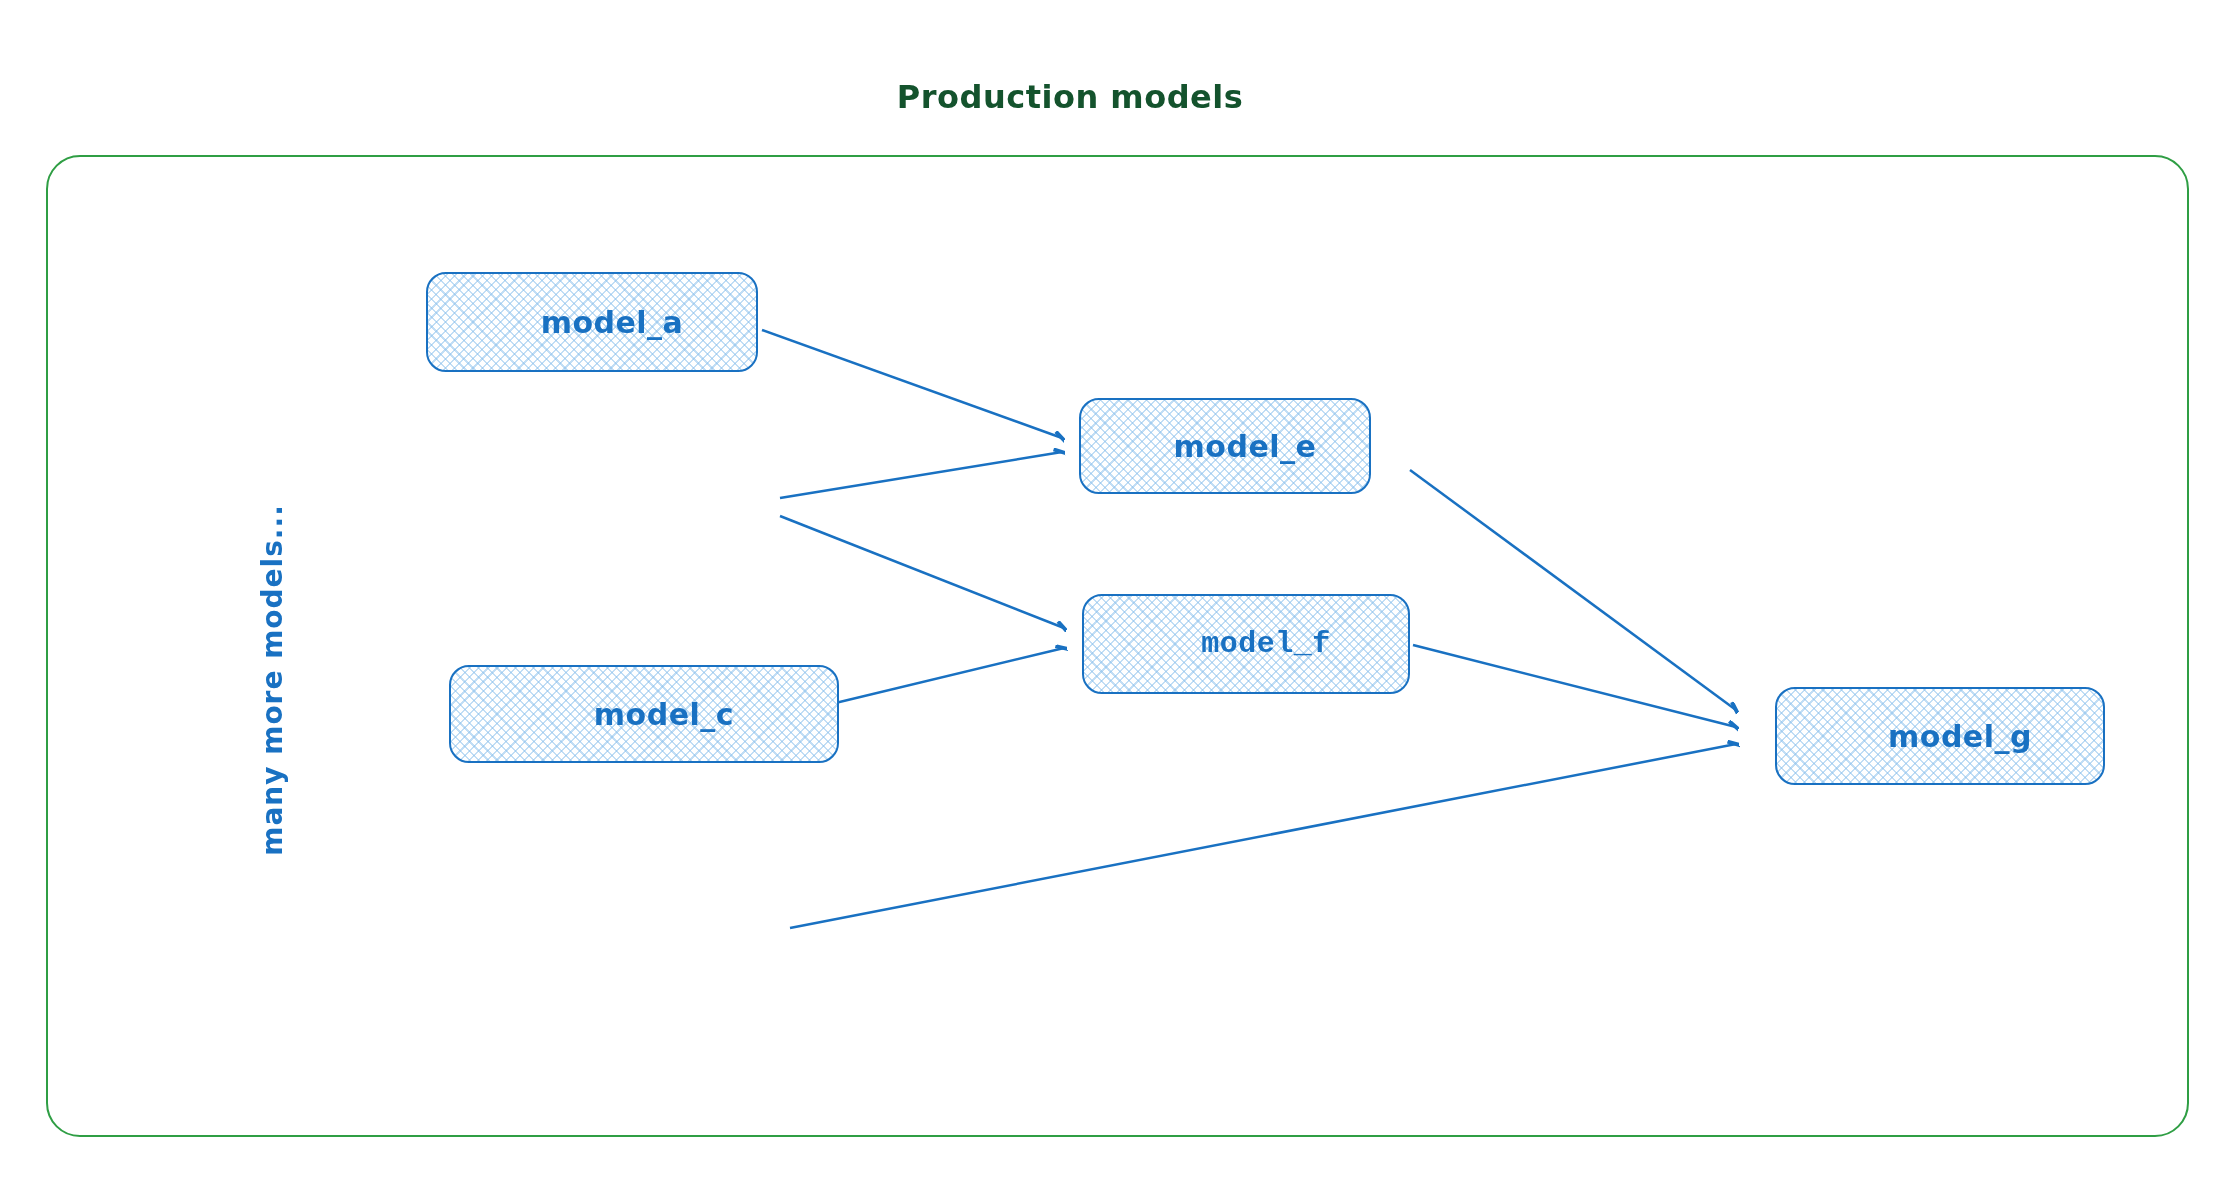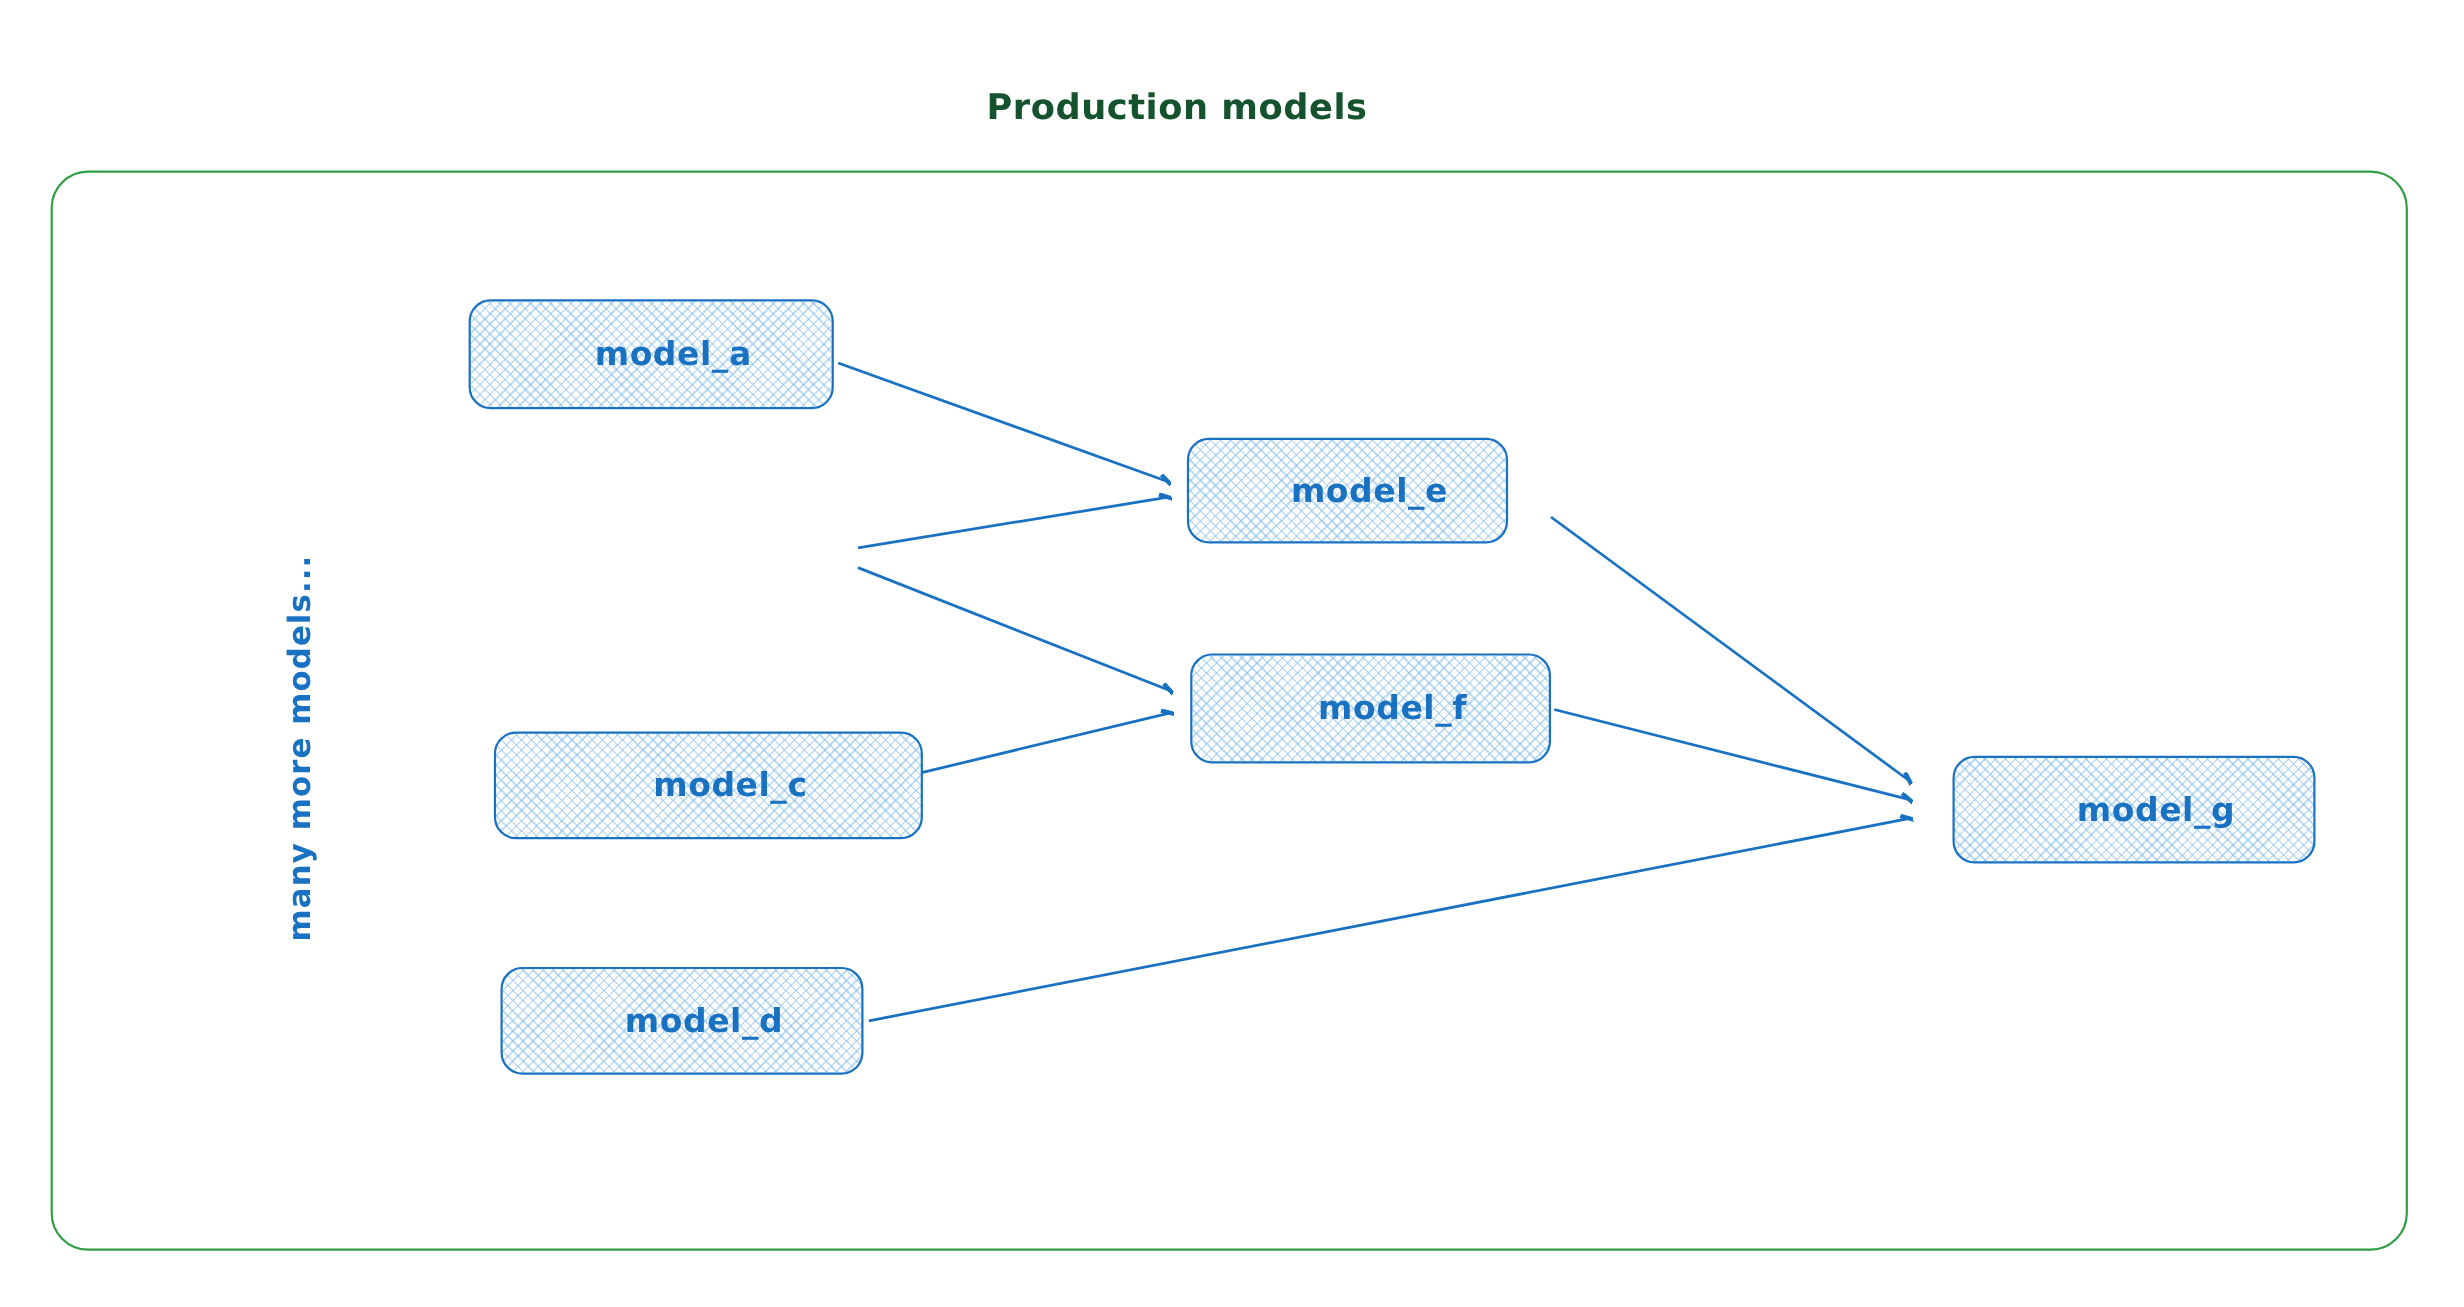--- a/index.html
+++ b/index.html
@@ -59,21 +59,21 @@
       repeating-linear-gradient(45deg,  rgba(133,189,235,0.50) 0, rgba(133,189,235,0.50) 1.6px, transparent 1.6px, transparent 6.5px),
       repeating-linear-gradient(135deg, rgba(133,189,235,0.50) 0, rgba(133,189,235,0.50) 1.6px, transparent 1.6px, transparent 6.5px);
     padding-left: 40px;
   }
 
   .node-a { left: 426px;  top: 272px; width: 332px; height: 100px; }
   .node-b { left: 447px;  top: 460px; width: 330px; height: 98px;  }
   .node-c { left: 449px;  top: 665px; width: 390px; height: 98px;  }
   .node-d { left: 455px;  top: 879px; width: 330px; height: 98px;  }
   .node-e { left: 1079px; top: 398px; width: 292px; height: 96px;  }
-  .node-f { left: 1082px; top: 594px; width: 328px; height: 100px; }
+  .node-f { left: 1082px; top: 594px; width: 328px; height: 100px; font-family: Liberation Mono, monospace; }
   .node-g { left: 1751px; top: 687px; width: 330px; height: 98px; margin-left: 24px;  }
 
   svg.edges {
     position: absolute;
     left: 0; top: 0;
     width: 2240px; height: 1188px;
     pointer-events: none;
   }
   svg.edges line {
     stroke: #1971c2;
@@ -106,23 +106,20 @@
     <line x1="1413" y1="645" x2="1736" y2="727" marker-end="url(#arrowhead)"></line>
     <line x1="790" y1="928" x2="1736" y2="744" marker-end="url(#arrowhead)"></line>
   </svg>
 
   <div class="node node-a">
     <span>model_a</span>
   </div>
   <div class="node node-c">
     <span>model_c</span>
   </div>
-  <div class="node node-d">
-    <span>model_d</span>
-  </div>
   <div class="node node-e">
     <span>model_e</span>
   </div>
   <div class="node node-f">
     <span>model_f</span>
   </div>
   <div class="node node-g">
     <span>model_g</span>
   </div>
 

